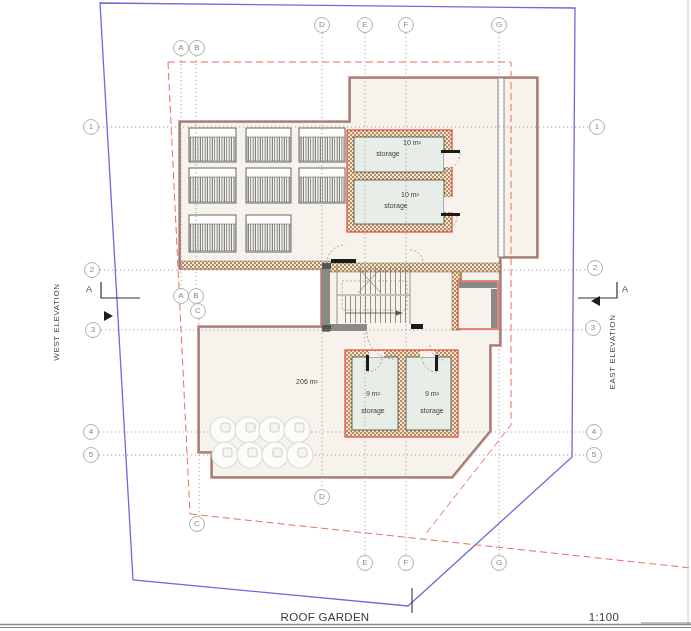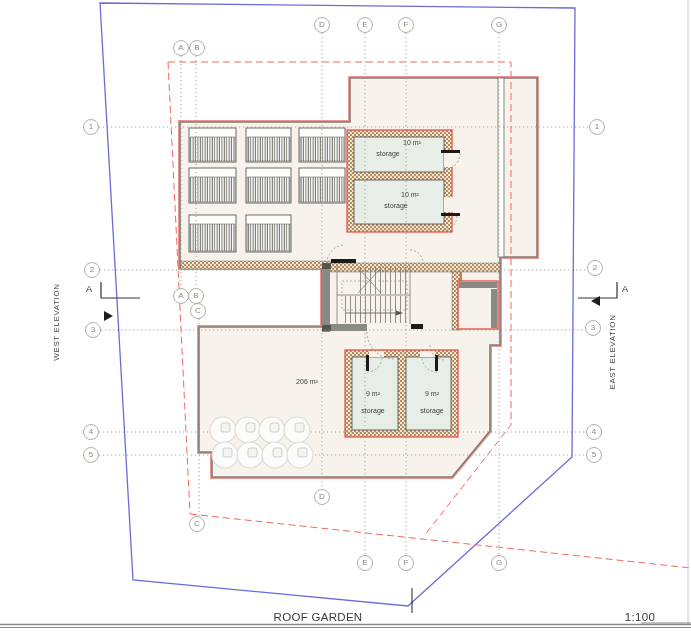--- a/index.html
+++ b/index.html
@@ -259,16 +259,16 @@
 <div class="rlbl" style="left:432px;top:410px">storage</div>
 <div class="rlbl" style="left:307px;top:381px">206 m²</div>
 
 <div class="vtext" style="left:56px;top:322px">WEST ELEVATION</div>
 <div class="vtext" style="left:612px;top:352px">EAST ELEVATION</div>
 <div class="seca" style="left:89px;top:289px">A</div>
 <div class="seca" style="left:625px;top:289px">A</div>
 <div class="tri-right" style="left:104px;top:311px"></div>
 <div class="tri-left" style="left:591px;top:296px"></div>
 
-<div class="title" style="left:318px;top:617px">ROOF GARDEN</div>
-<div class="title" style="left:640px;top:617px">1:100</div>
+<div class="title" style="left:325px;top:617px">ROOF GARDEN</div>
+<div class="title" style="left:604px;top:617px">1:100</div>
 
 </div>
 
 </body></html>

